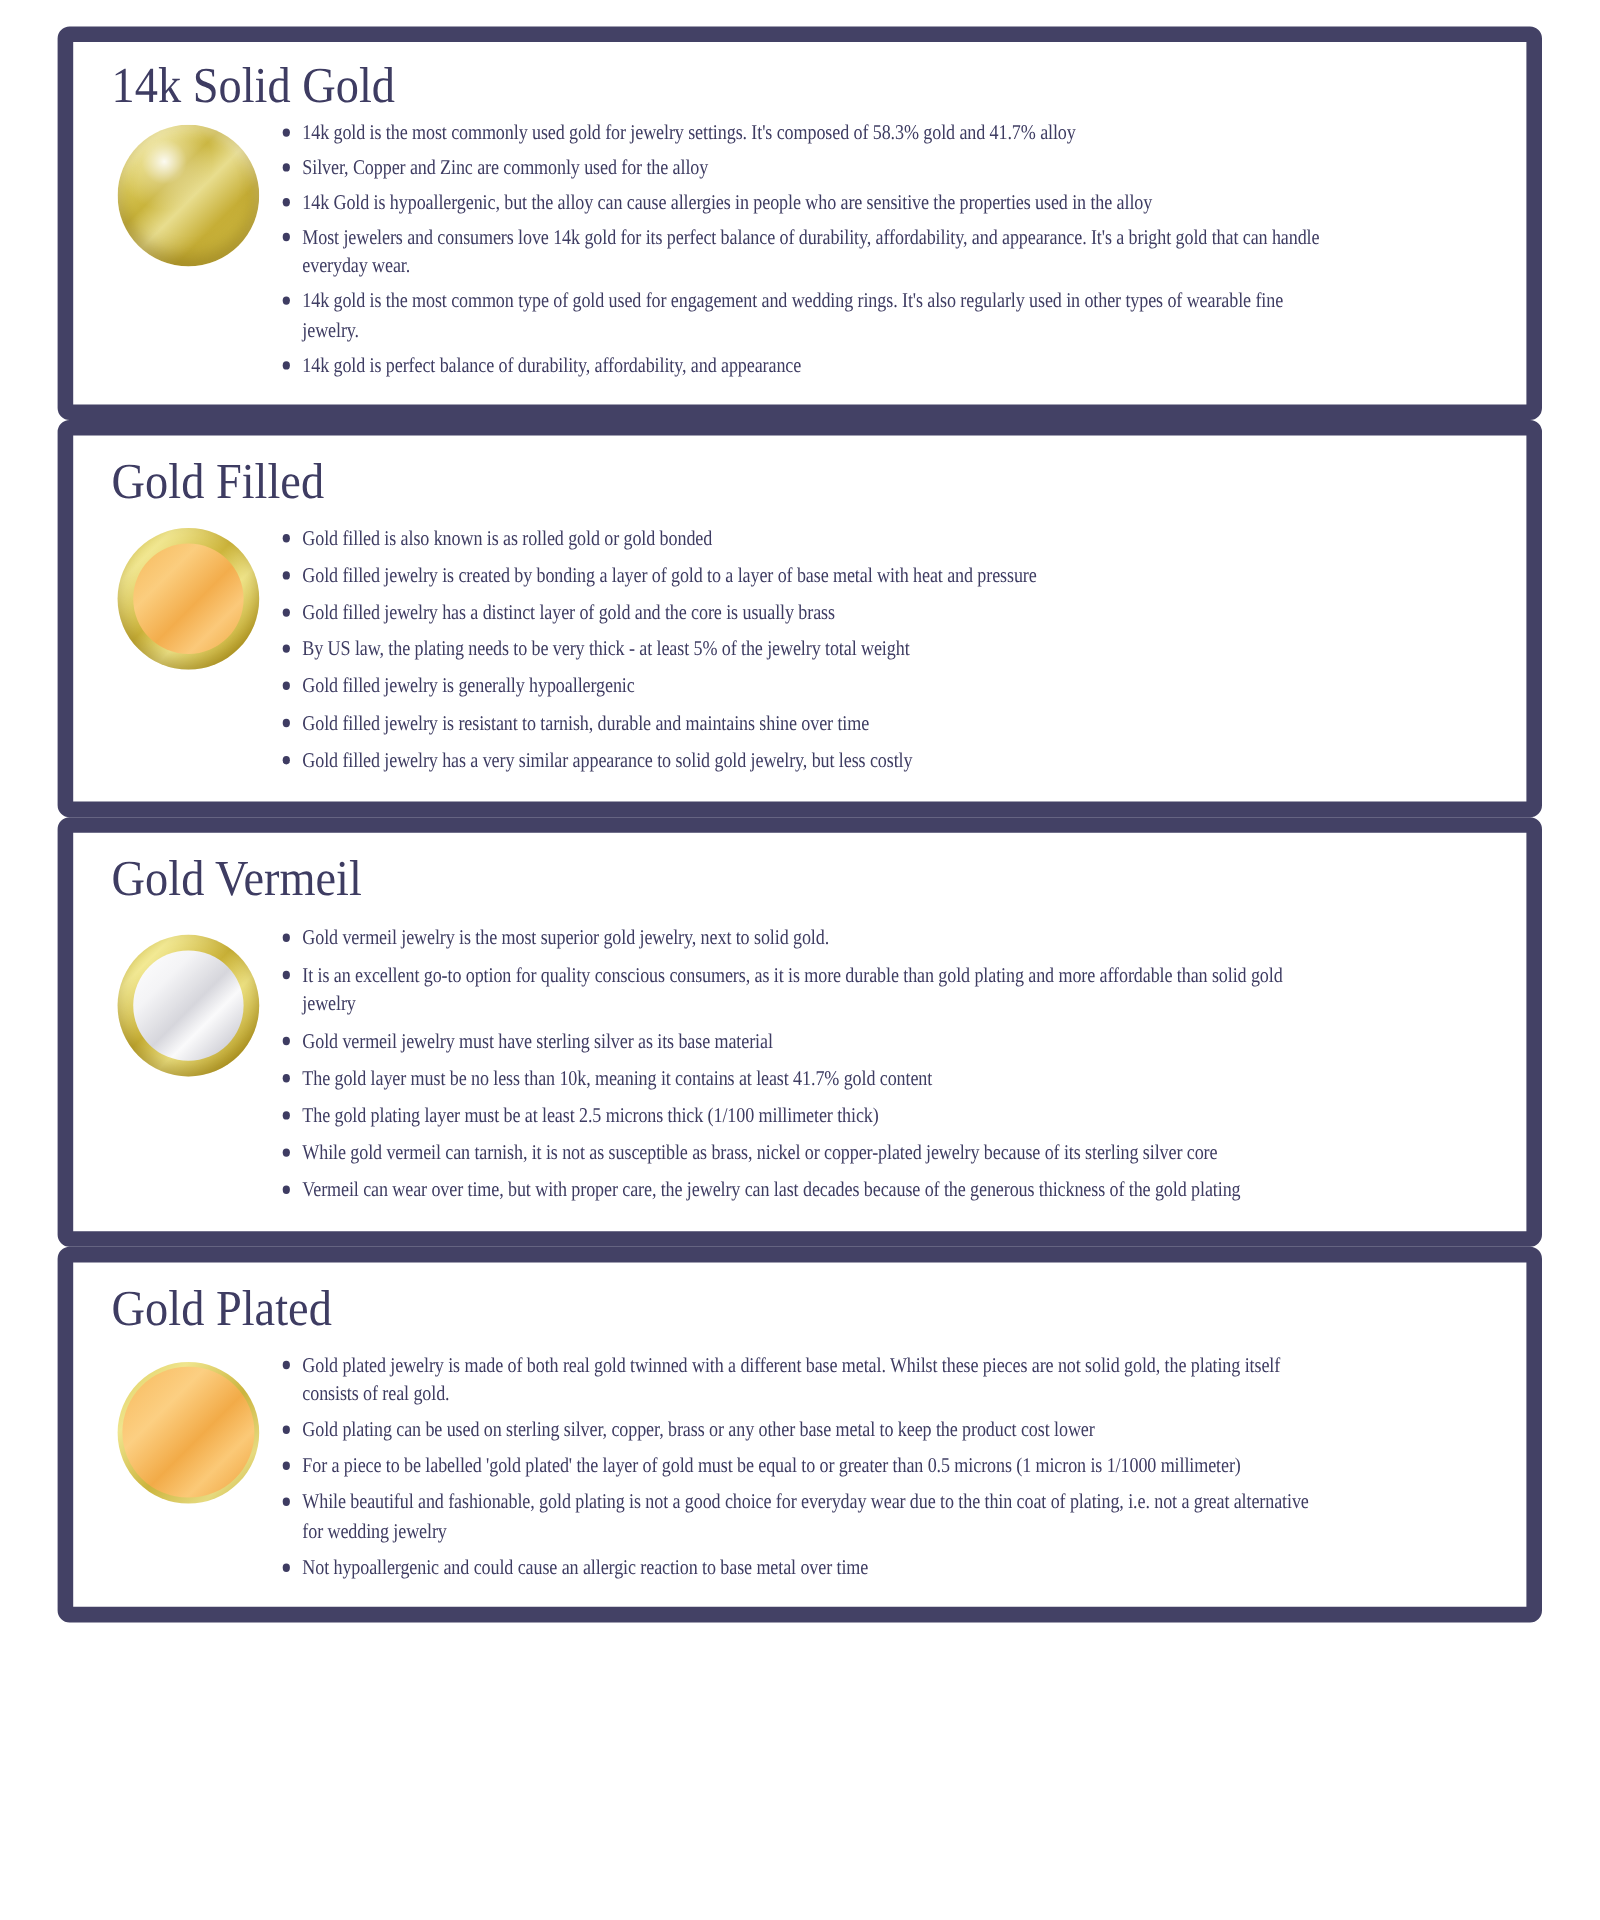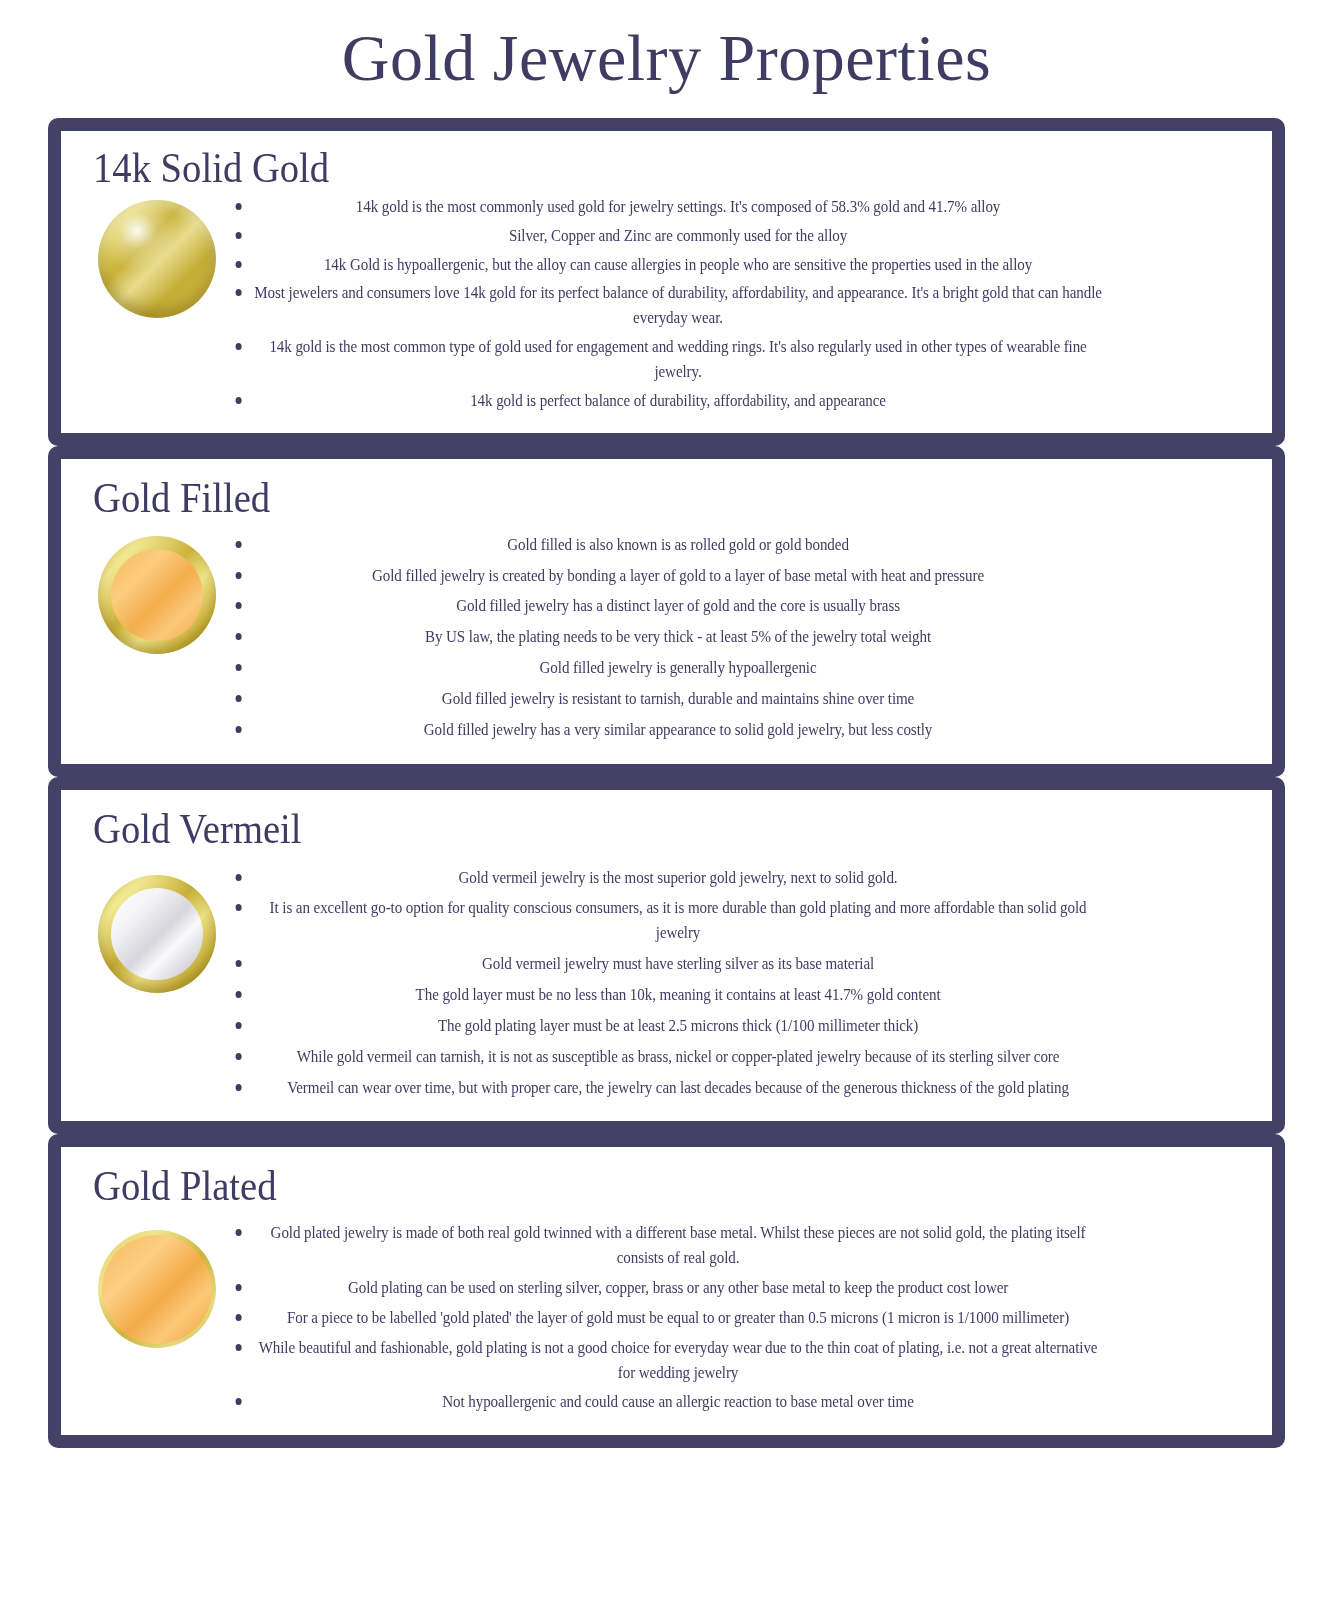--- a/index.html
+++ b/index.html
@@ -58,21 +58,20 @@
     margin: 2px 0 2px 12px;
     line-height: 1.12;
     transform: scaleX(0.92);
     transform-origin: left center;
     white-space: nowrap;
   }
 
   .card-body {
     display: flex;
     align-items: flex-start;
-    text-align: center;
   }
 
   
   .icon-wrap {
     flex: 0 0 152px;
     display: flex;
     justify-content: center;
     padding-top: 4px;
   }
   .gold-icon {
@@ -166,21 +165,20 @@
   .card.c3 .icon-wrap { padding-top: 10px; }
   .card.c4 .card-heading { margin-bottom: 10px; }
   .card.c4 .bullets li { margin-bottom: 5px; }
   .card.c4 .icon-wrap { padding-top: 10px; }
 </style>
 </head>
 <body>
 
 <div class="page">
 
-  <h1 class="page-title">Gold Jewelry Properties</h1>
 
   <div class="cards">
 
     <section class="card c1">
       <h2 class="card-heading">14k Solid Gold</h2>
       <div class="card-body">
         <div class="icon-wrap">
           <div class="gold-icon solid"></div>
         </div>
         <ul class="bullets">

